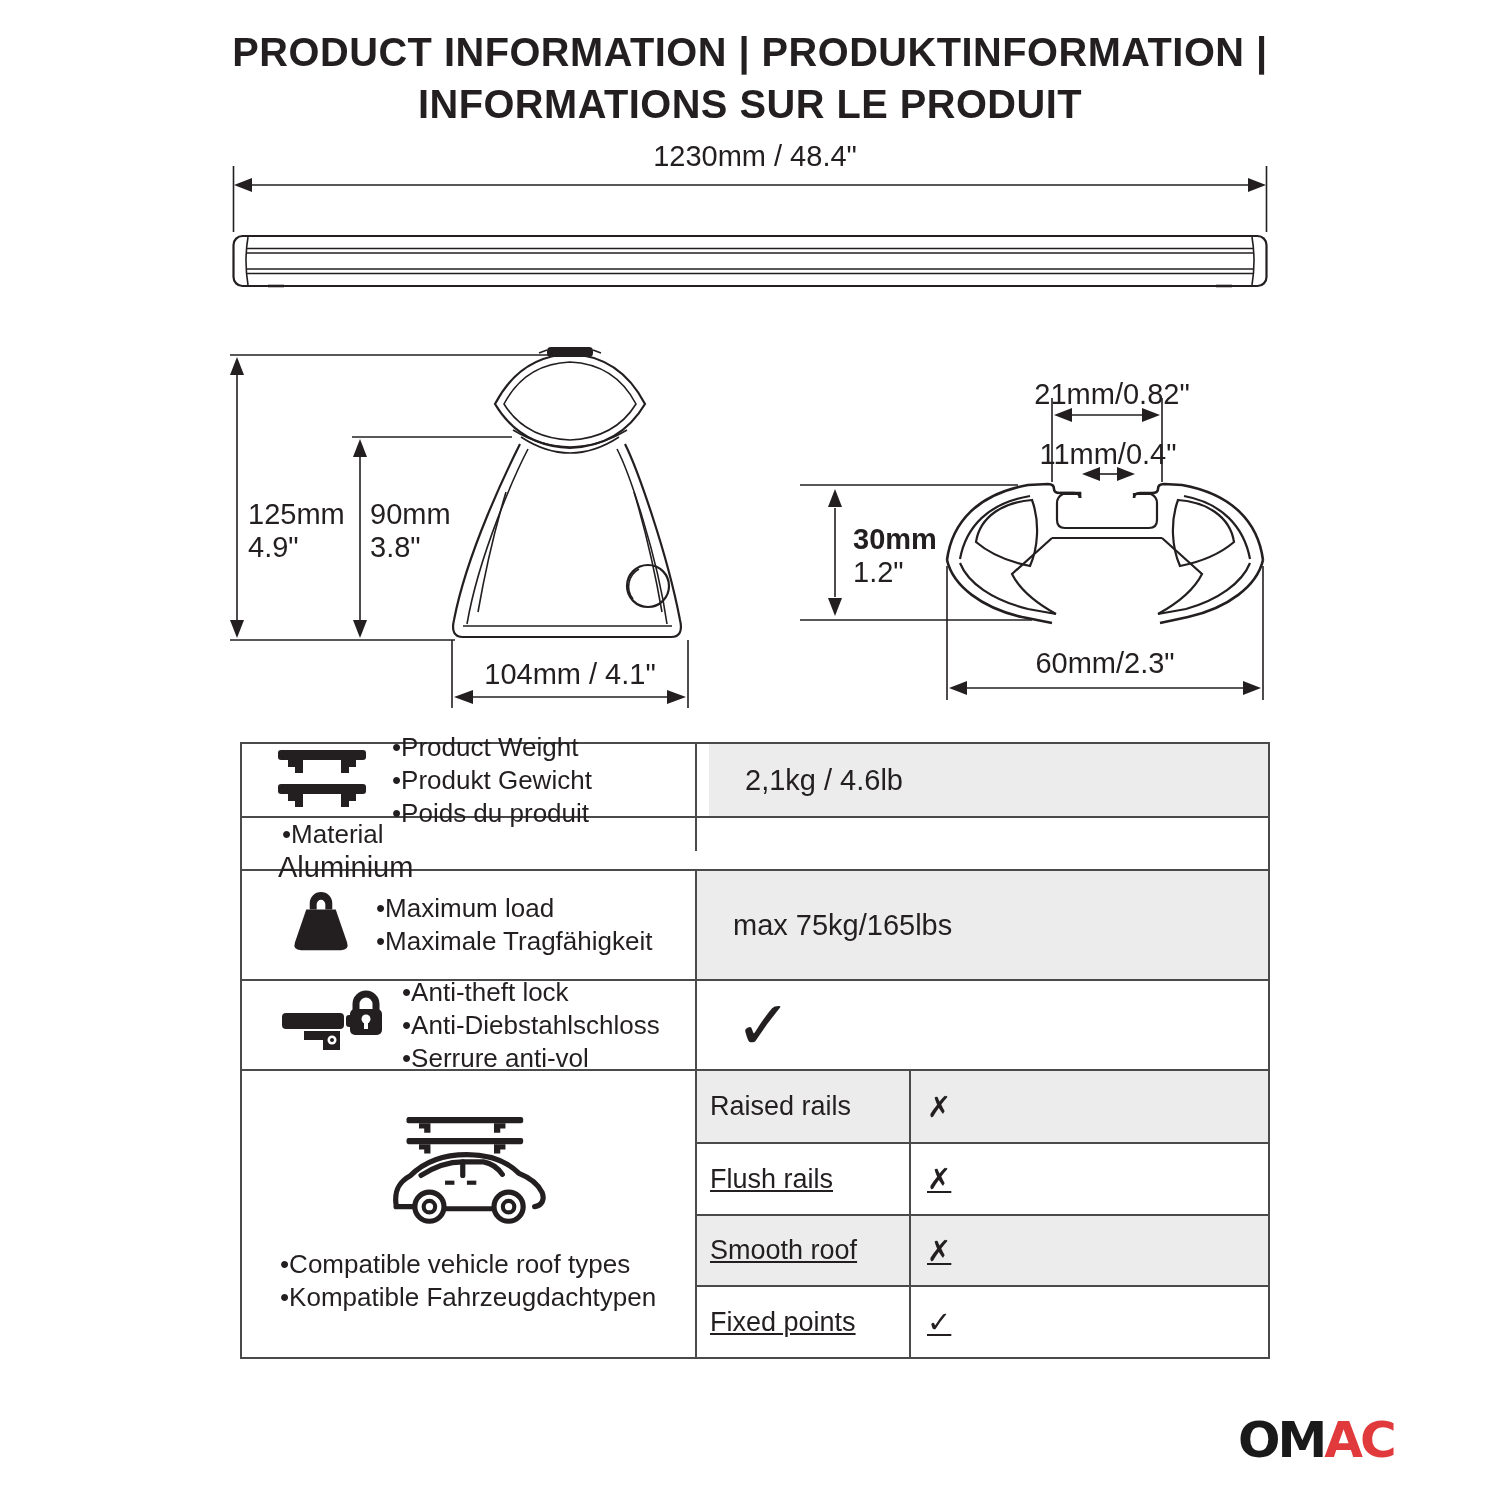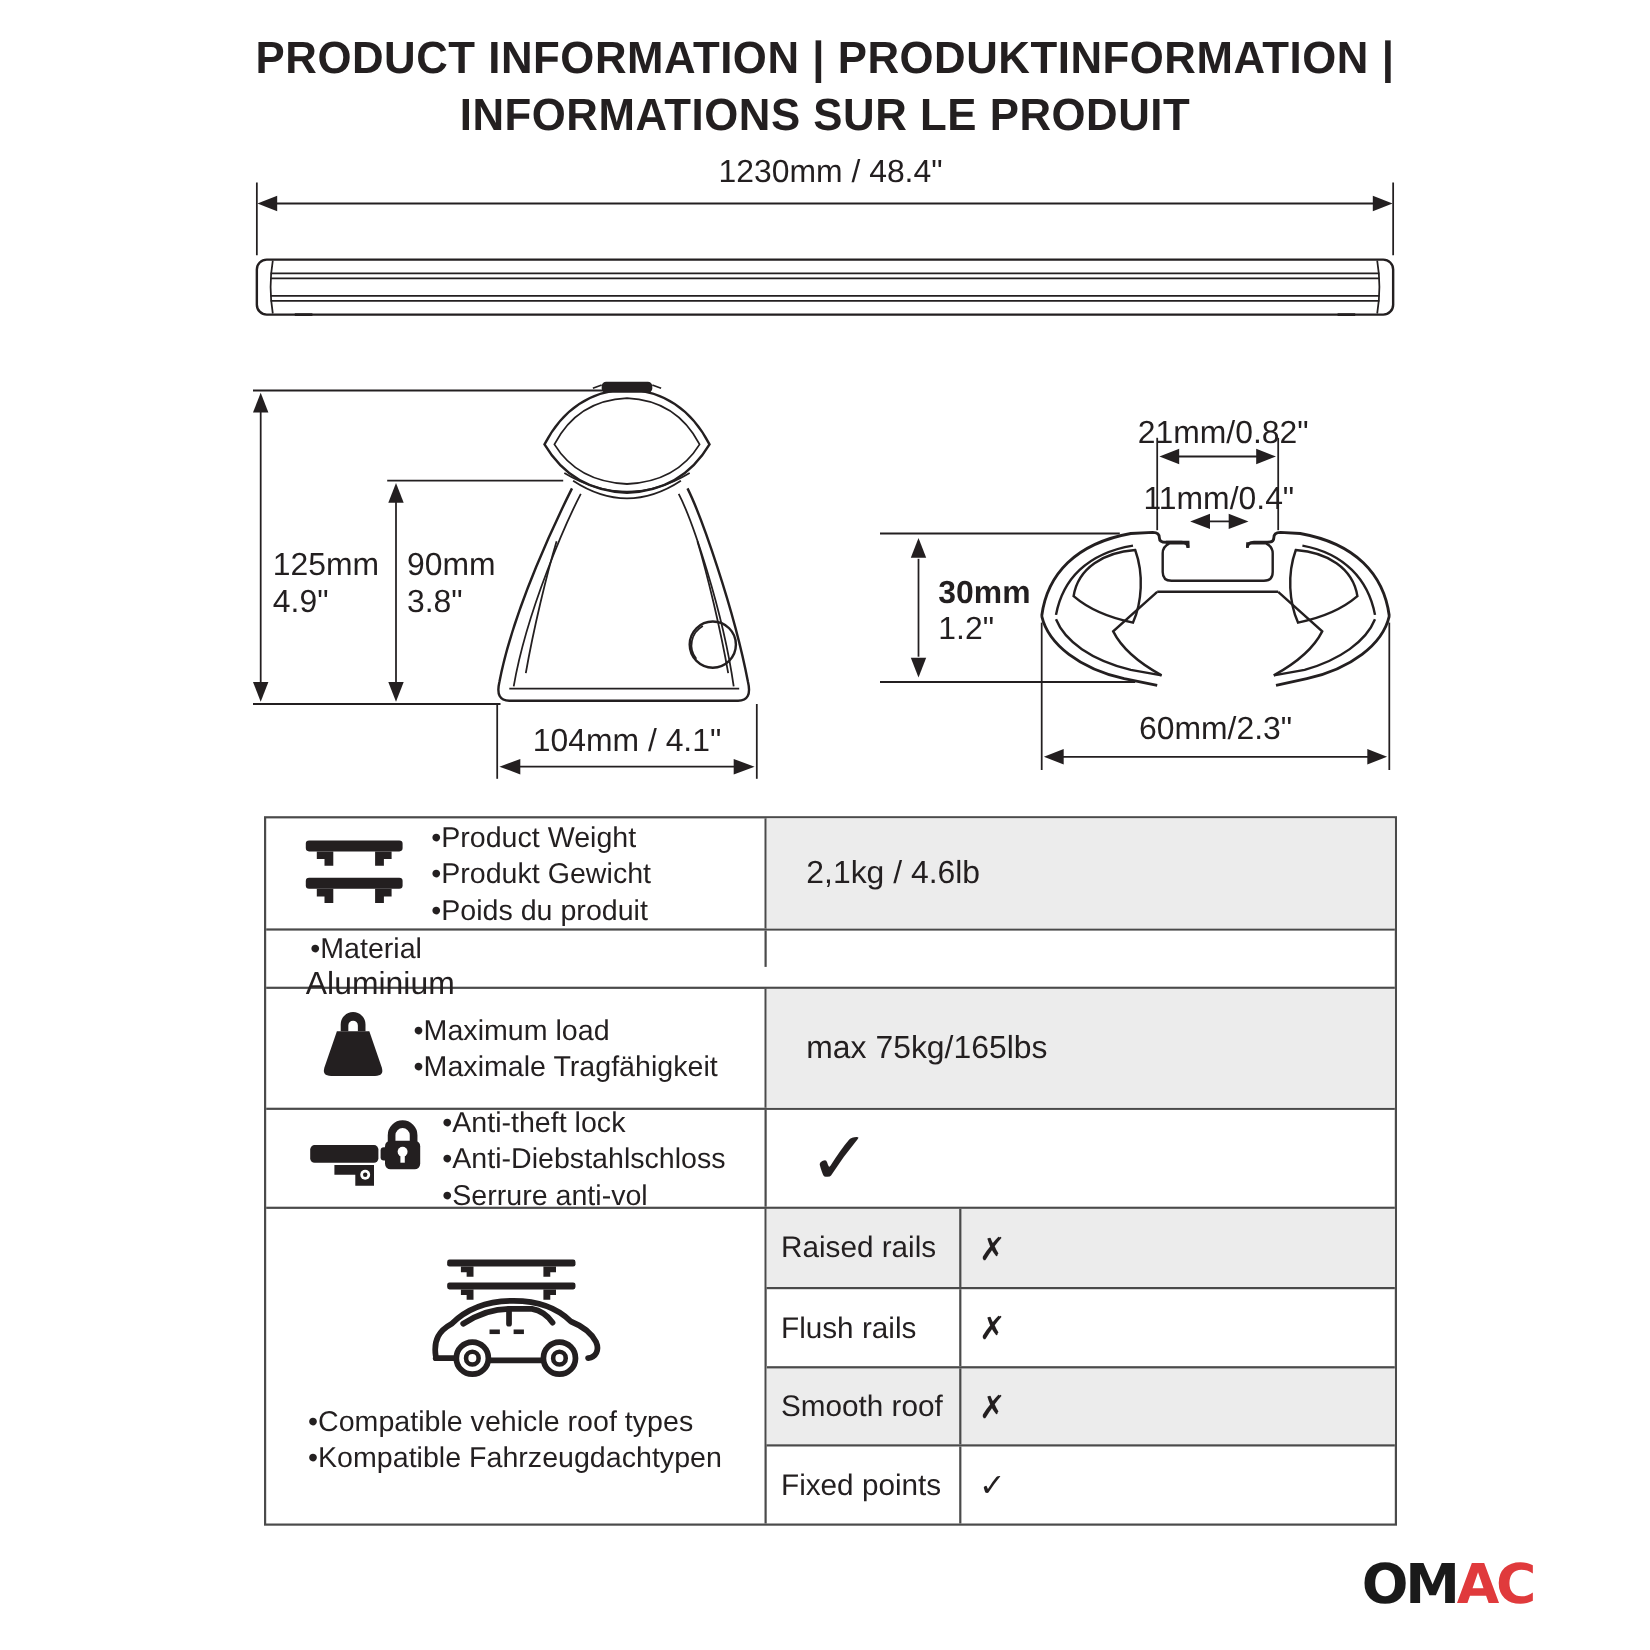--- a/index.html
+++ b/index.html
@@ -28,22 +28,22 @@
   .row{display:flex;box-sizing:border-box;}
   .row + .row{border-top:2px solid var(--border);}
   .cl{width:455px;box-sizing:border-box;border-right:2px solid var(--border);
       display:flex;align-items:center;}
   .cr{flex:1;display:flex;align-items:center;box-sizing:border-box;}
   .shaded{background:var(--shade);}
   .labels{font-size:26px;line-height:33px;}
   .value{font-size:29px;padding-left:36px;}
   .bigcheck{font-family:"DejaVu Sans",sans-serif;font-weight:bold;font-size:68px;padding-left:38px;}
   .sub{display:flex;height:72px;box-sizing:border-box;}
-  .sub + .sub{border-top:2px solid var(--border);}
-  .sub-l{width:177px;box-sizing:border-box;border-right:2px solid var(--border);
+  .sub + .sub{border-top:2px solid var(--border);text-decoration:underline;}
+  .sub-l{width:214px;box-sizing:border-box;border-right:2px solid var(--border);
          display:flex;align-items:center;padding-left:13px;font-size:27px;}
   .sub-v{flex:1;display:flex;align-items:center;padding-left:16px;
          font-family:"DejaVu Sans",sans-serif;font-weight:bold;font-size:29px;font-style:italic;}
   .sub-v.ok{font-style:normal;}
   
   .logo{left:1238px;top:1400px;font-family:"DejaVu Sans",sans-serif;font-weight:bold;
         font-size:50px;letter-spacing:-3px;line-height:80px;}
   .logo .b{color:var(--logo_black);} .logo .r{color:var(--logo_red);}
 </style>
 </head>
@@ -163,21 +163,21 @@
   </svg>
 
   <div class="abs dim c" style="left:1012px;top:378px;width:200px;">21mm/0.82"</div>
   <div class="abs dim c" style="left:1008px;top:438px;width:200px;">11mm/0.4"</div>
   <div class="abs dim" style="left:853px;top:523px;font-weight:bold;">30mm</div>
   <div class="abs dim" style="left:853px;top:556px;">1.2"</div>
   <div class="abs dim c" style="left:1005px;top:647px;width:200px;">60mm/2.3"</div>
 
   <div class="abs spec">
 
-    <div class="row" style="height:100px;">
+    <div class="row" style="height:72px;gap:12px;">
       <div class="cl">
         <svg width="96" height="72" viewBox="0 0 96 72" style="margin-left:32px;">
           <g fill="currentColor">
             <rect x="4" y="6" width="88" height="10" rx="3"></rect>
             <path d="M14,16 h15 v13 h-8 v-6 h-7 z"></path>
             <path d="M67,16 h15 v7 h-7 v6 h-8 z"></path>
             <rect x="4" y="40" width="88" height="10" rx="3"></rect>
             <path d="M14,50 h15 v13 h-8 v-6 h-7 z"></path>
             <path d="M67,50 h15 v7 h-7 v6 h-8 z"></path>
           </g>

